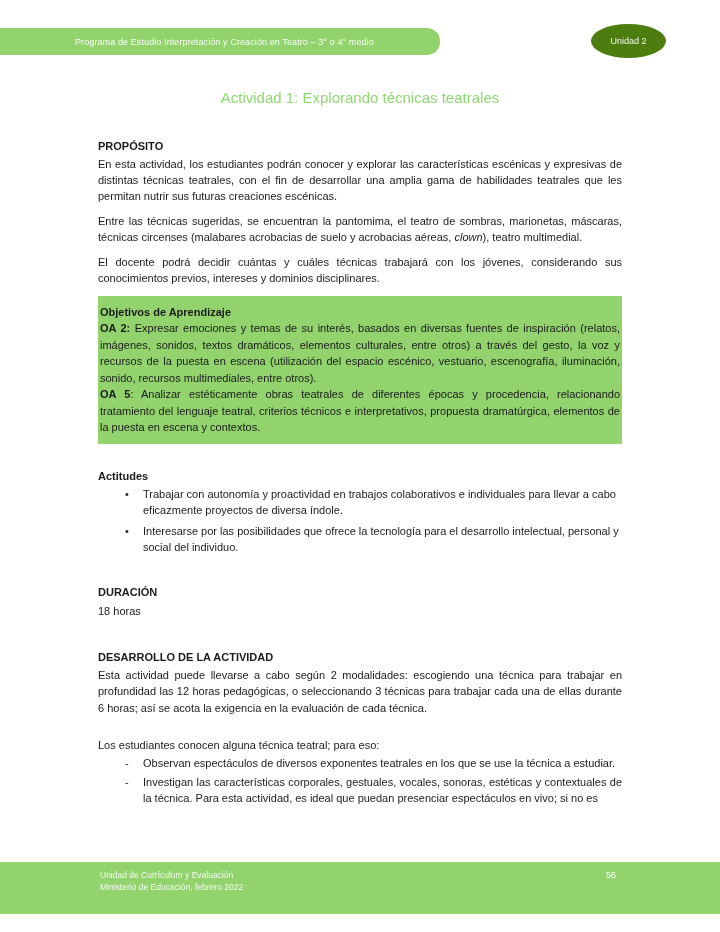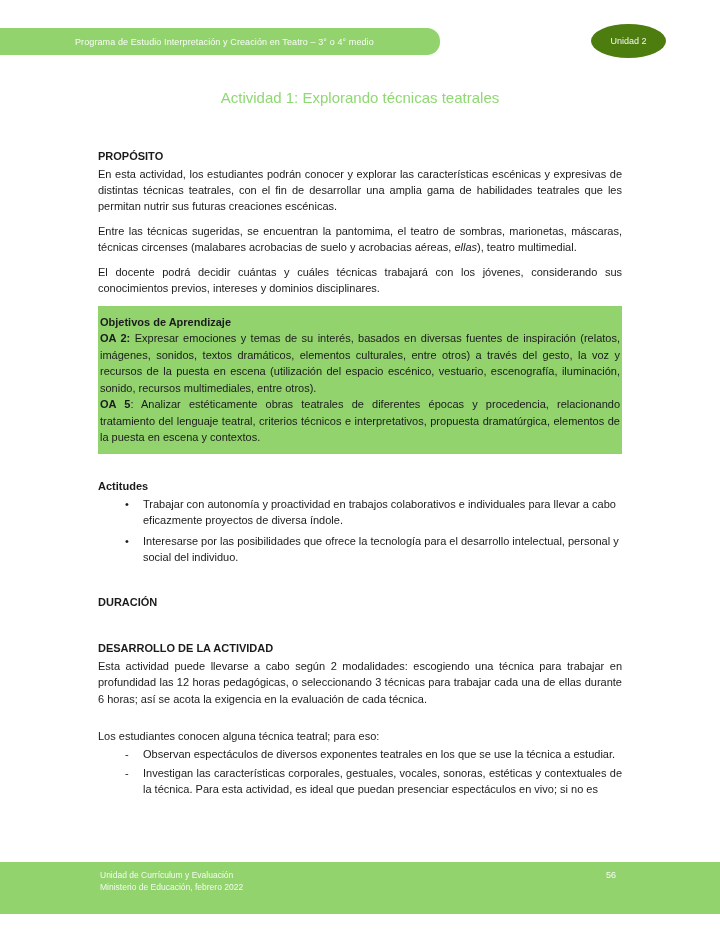--- a/index.html
+++ b/index.html
@@ -49,21 +49,21 @@
     position: absolute;
     top: 88px; left: 98px;
     width: 524px;
   }
   .activity-title {
     font-size: 15px;
     font-weight: 400;
     line-height: 20px;
     color: #8fd973;
     text-align: center;
-    margin-bottom: 40px;
+    margin-bottom: 30px;
   }
   .sec-heading {
     font-size: 11px;
     font-weight: 700;
     line-height: 16px;
     margin-bottom: 2px;
   }
   .body-p {
     font-size: 11px;
     line-height: 16px;
@@ -166,21 +166,21 @@
   <div class="unit-pill">
     <span class="pill-text">Unidad 2</span>
   </div>
 
   <div class="content">
 
     <div class="activity-title">Actividad 1: Explorando técnicas teatrales</div>
 
     <div class="sec-heading">PROPÓSITO</div>
     <p class="body-p">En esta actividad, los estudiantes podrán conocer y explorar las características escénicas y expresivas de distintas técnicas teatrales, con el fin de desarrollar una amplia gama de habilidades teatrales que les permitan nutrir sus futuras creaciones escénicas.</p>
-    <p class="body-p"><span>Entre las técnicas sugeridas, se encuentran la pantomima, el teatro de sombras, marionetas, máscaras, técnicas circenses (malabares acrobacias de suelo y acrobacias aéreas, </span><span class="italic">ellas</span><span>), teatro multimedial.</span></p>
+    <p class="body-p"><span>Entre las técnicas sugeridas, se encuentran la pantomima, el teatro de sombras, marionetas, máscaras, técnicas circenses (malabares acrobacias de suelo y acrobacias aéreas, </span><span class="italic">clown</span><span>), teatro multimedial.</span></p>
     <p class="body-p">El docente podrá decidir cuántas y cuáles técnicas trabajará con los jóvenes, considerando sus conocimientos previos, intereses y dominios disciplinares.</p>
 
     <div class="oa-box">
       <div class="oa-heading">Objetivos de Aprendizaje</div>
       <p class="oa-p"><span class="bold">OA 2:</span><span> Expresar emociones y temas de su interés, basados en diversas fuentes de inspiración (relatos, imágenes, sonidos, textos dramáticos, elementos culturales, entre otros) a través del gesto, la voz y recursos de la puesta en escena (utilización del espacio escénico, vestuario, escenografía, iluminación, sonido, recursos multimediales, entre otros).</span></p>
       <p class="oa-p"><span class="bold">OA 5</span><span>: Analizar estéticamente obras teatrales de diferentes épocas y procedencia, relacionando tratamiento del lenguaje teatral, criterios técnicos e interpretativos, propuesta dramatúrgica, elementos de la puesta en escena y contextos.</span></p>
     </div>
 
     <div class="sec-heading actitudes-heading">Actitudes</div>
     <div class="bullet-list">
@@ -188,20 +188,21 @@
         <span class="marker">•</span>
         <span class="item-text">Trabajar con autonomía y proactividad en trabajos colaborativos e individuales para llevar a cabo eficazmente proyectos de diversa índole.</span>
       </div>
       <div class="bullet-item">
         <span class="marker">•</span>
         <span class="item-text">Interesarse por las posibilidades que ofrece la tecnología para el desarrollo intelectual, personal y social del individuo.</span>
       </div>
     </div>
 
     <div class="sec-heading duracion-heading">DURACIÓN</div>
+    <div class="duracion-value">18 horas</div>
 
     <div class="sec-heading desarrollo-heading">DESARROLLO DE LA ACTIVIDAD</div>
     <p class="desarrollo-p">Esta actividad puede llevarse a cabo según 2 modalidades: escogiendo una técnica para trabajar en profundidad las 12 horas pedagógicas, o seleccionando 3 técnicas para trabajar cada una de ellas durante 6 horas; así se acota la exigencia en la evaluación de cada técnica.</p>
     <p class="intro-p">Los estudiantes conocen alguna técnica teatral; para eso:</p>
     <div class="dash-list">
       <div class="dash-item">
         <span class="marker">-</span>
         <span class="item-text">Observan espectáculos de diversos exponentes teatrales en los que se use la técnica a estudiar.</span>
       </div>
       <div class="dash-item">

